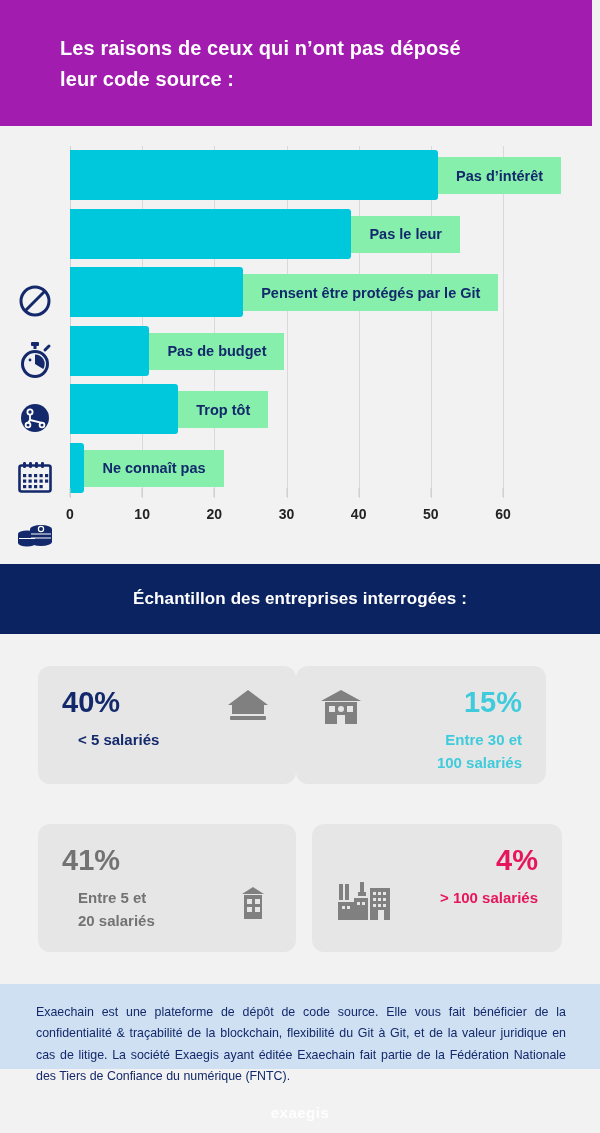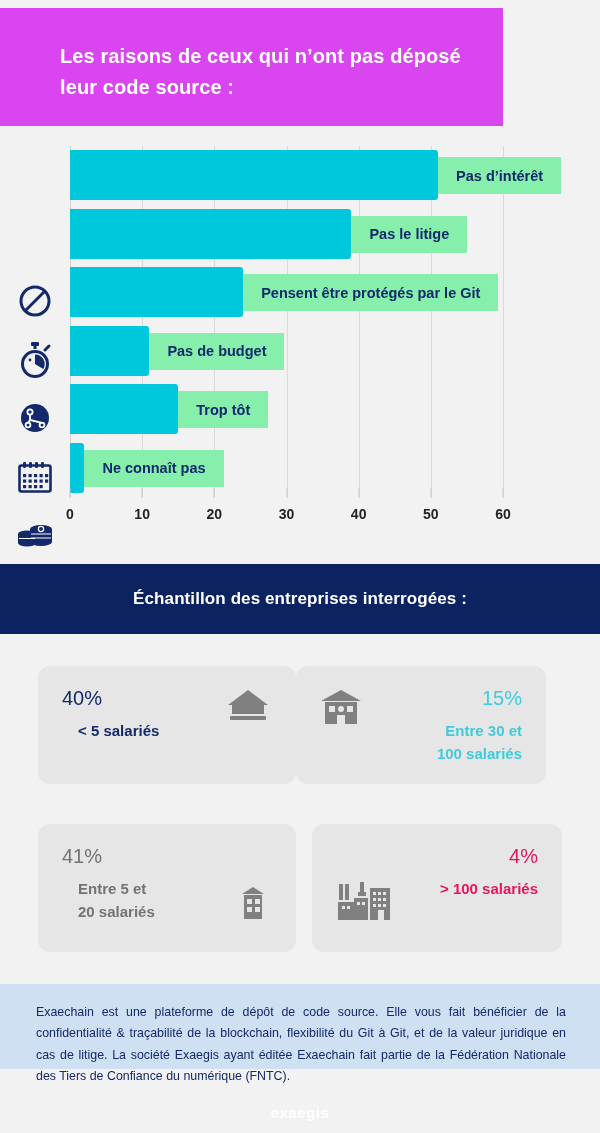--- a/index.html
+++ b/index.html
@@ -6,22 +6,22 @@
   body{
     width:600px;height:1133px;overflow:hidden;
     background:#f2f2f2;
     font-family:"Liberation Sans", sans-serif;
     -webkit-font-smoothing:antialiased;
   }
   .page{position:relative;width:600px;height:1133px;background:#f2f2f2;}
 
   
   .band-top{
-    position:absolute;left:0;top:8px;width:503px;height:126px;
-    background:#d946ef;
+    position:absolute;left:0;top:0;width:592px;height:126px;
+    background:#a21caf;
   }
   .band-top-title{
     position:absolute;left:60px;top:33px;width:470px;
     color:#ffffff;font-size:20px;font-weight:bold;line-height:1.55;
     letter-spacing:.1px;
   }
 
   
   .chart{
     position:absolute;left:0;top:126px;width:600px;height:428px;
@@ -77,21 +77,21 @@
   }
 
   
   .sample{
     position:absolute;left:0;top:634px;width:600px;height:350px;background:#f2f2f2;
   }
   .card{
     position:absolute;background:#e6e6e6;border-radius:12px;box-sizing:border-box;
     padding:22px 24px;
   }
-  .card .pct{font-size:20px;font-weight:normal;line-height:1;margin-bottom:12px;}
+  .card .pct{font-size:29px;font-weight:bold;line-height:1;margin-bottom:12px;}
   .card .lbl{font-size:15px;font-weight:bold;line-height:1.5;margin-left:16px;}
   .c-tl{left:38px;top:32px;width:258px;height:118px;}
   .c-tr{left:296px;top:32px;width:250px;height:118px;text-align:right;}
   .c-bl{left:38px;top:190px;width:258px;height:128px;}
   .c-br{left:312px;top:190px;width:250px;height:128px;text-align:right;}
   .navy{color:#13296b;}
   .cyan{color:#3fcbdb;}
   .blue{color:#737373;}
   .pink{color:#e6155c;}
   .card-icon{position:absolute;color:#808080;}
@@ -140,21 +140,21 @@
         <div class="gridline" style="left: 360.833px;"></div>
         <div class="gridline" style="left: 433px;"></div>
       </div>
     <div class="rows" id="bar-rows">
         <div class="row">
           <div class="bar" style="width: 368.05px; background: rgb(0, 200, 220);"></div>
           <div class="chip" style="left: 368.05px;">Pas d’intérêt</div>
         </div>
         <div class="row">
           <div class="bar" style="width: 281.45px; background: rgb(0, 200, 220);"></div>
-          <div class="chip" style="left: 281.45px;">Pas le litige</div>
+          <div class="chip" style="left: 281.45px;">Pas le leur</div>
         </div>
         <div class="row">
           <div class="bar" style="width: 173.2px; background: rgb(0, 200, 220);"></div>
           <div class="chip" style="left: 173.2px;">Pensent être protégés par le Git</div>
         </div>
         <div class="row">
           <div class="bar" style="width: 79.3833px; background: rgb(0, 200, 220);"></div>
           <div class="chip" style="left: 79.3833px;">Pas de budget</div>
         </div>
         <div class="row">

